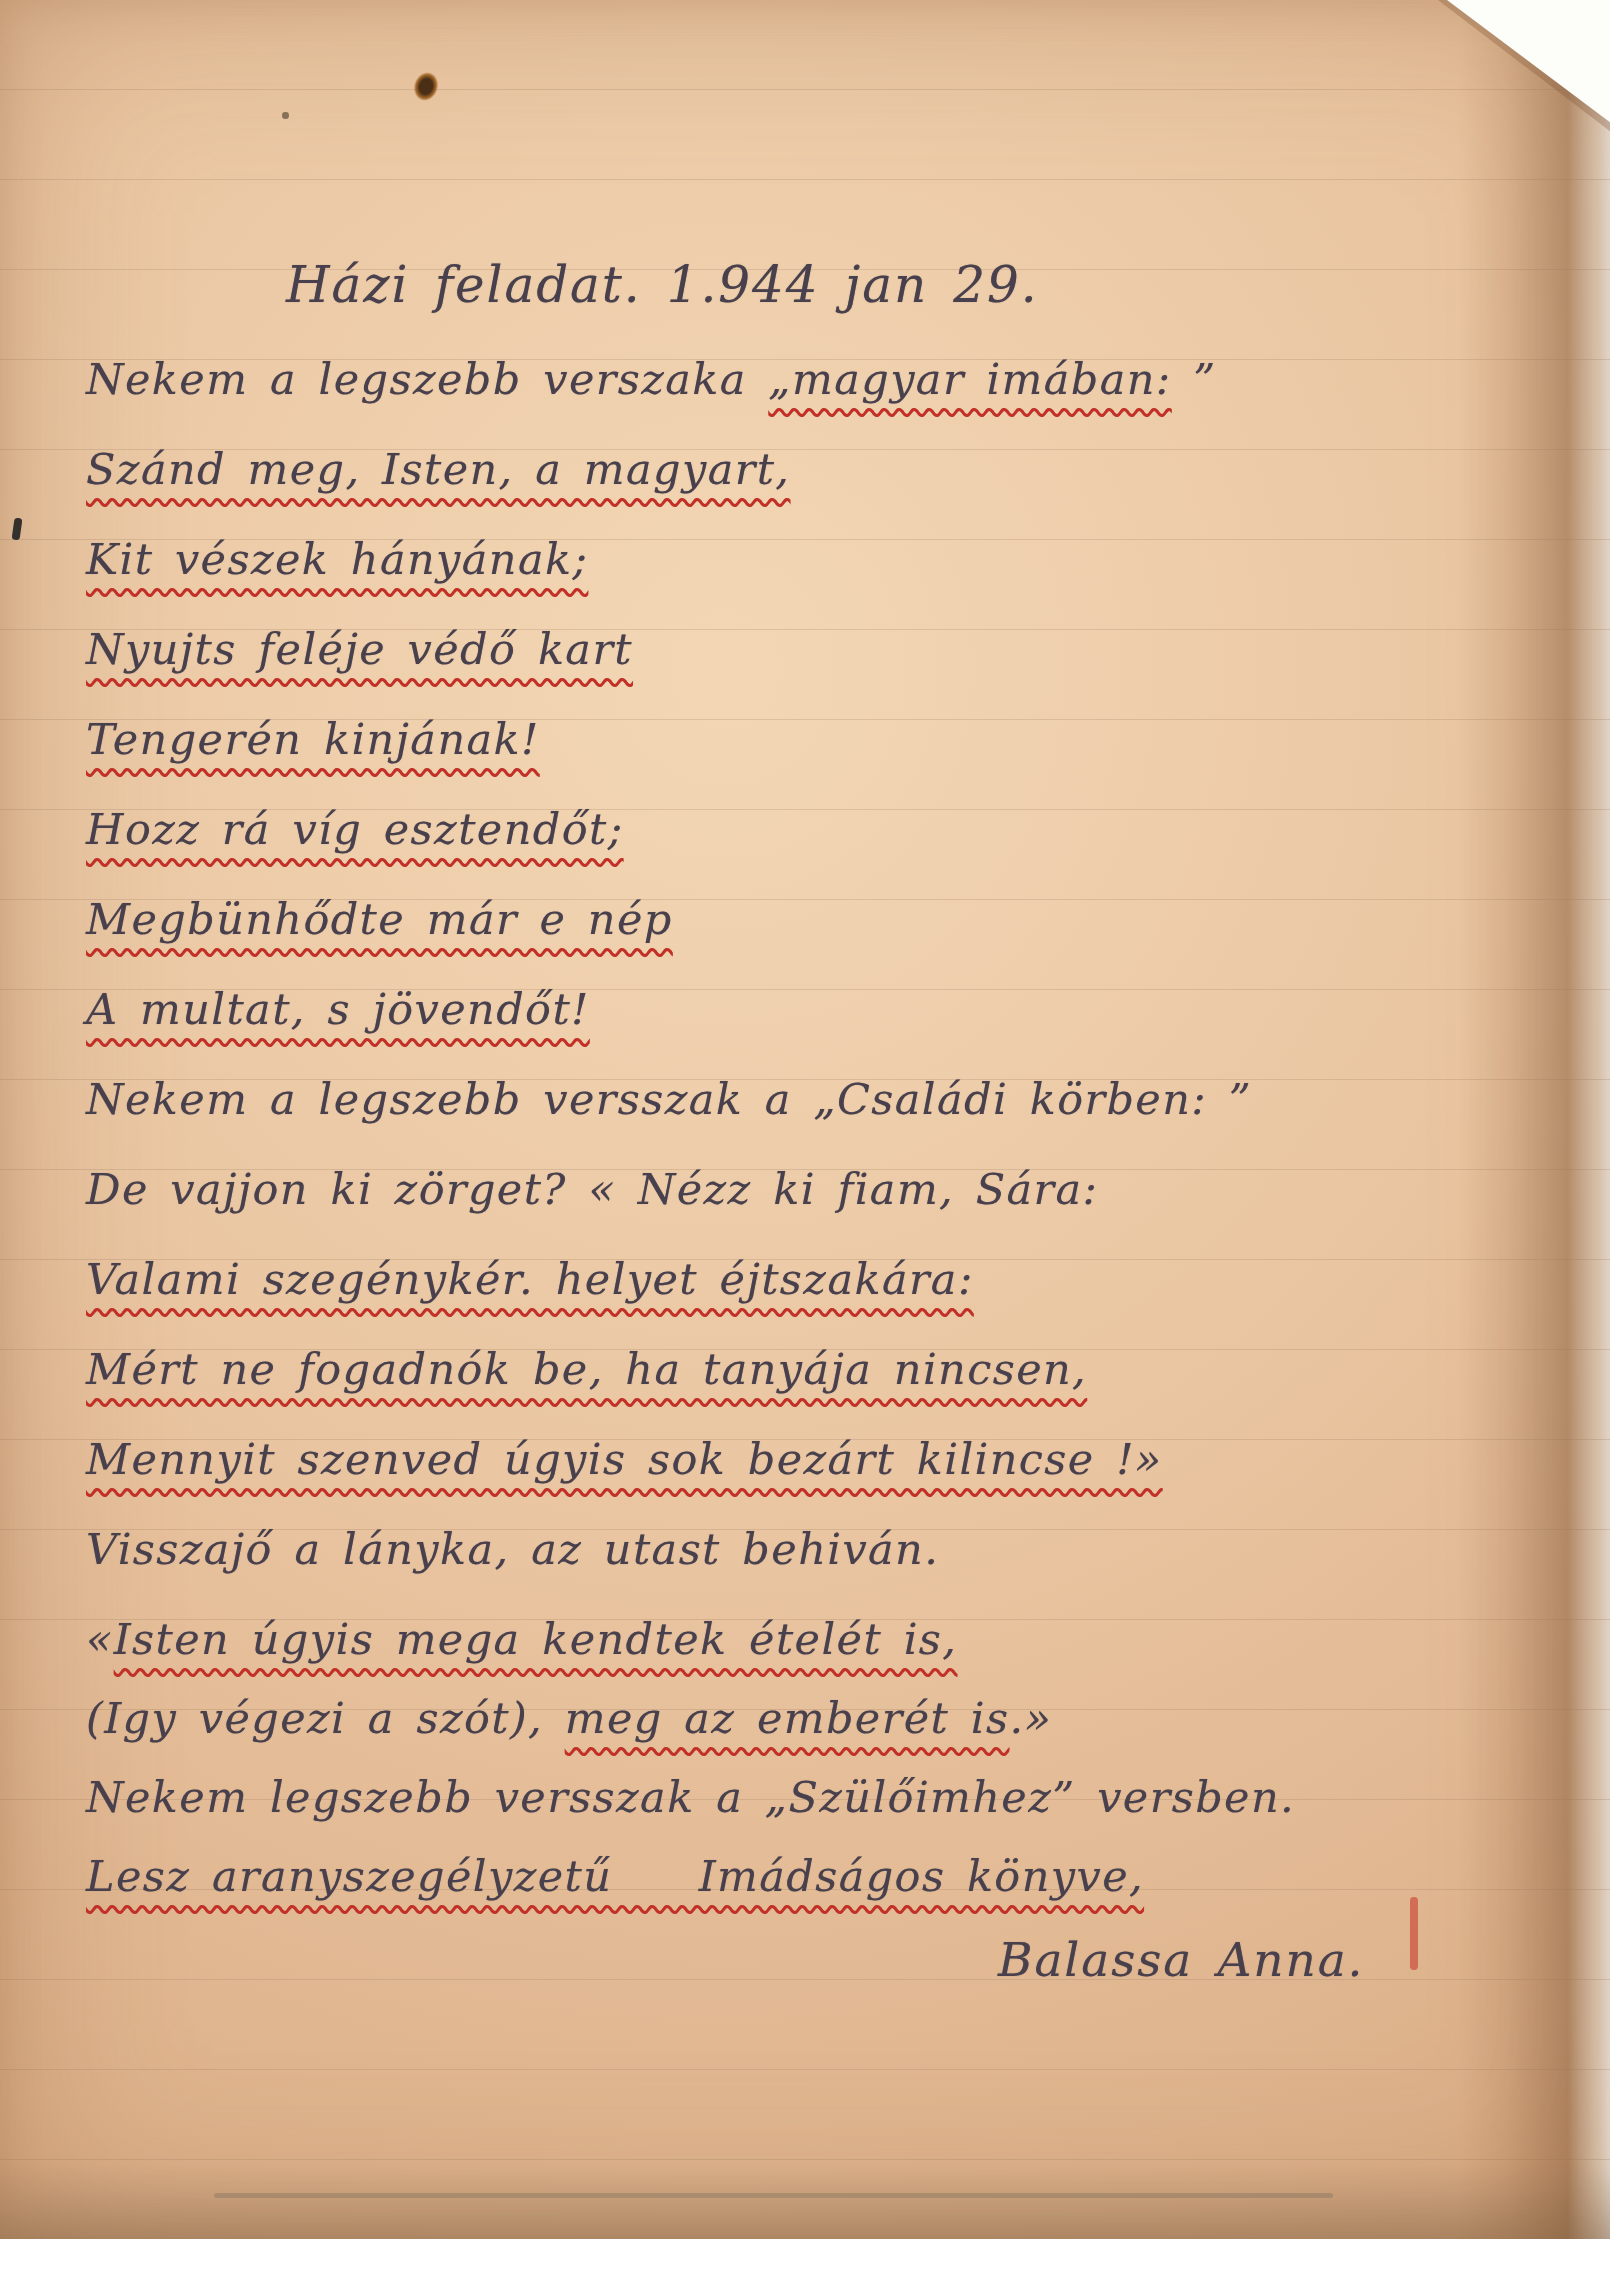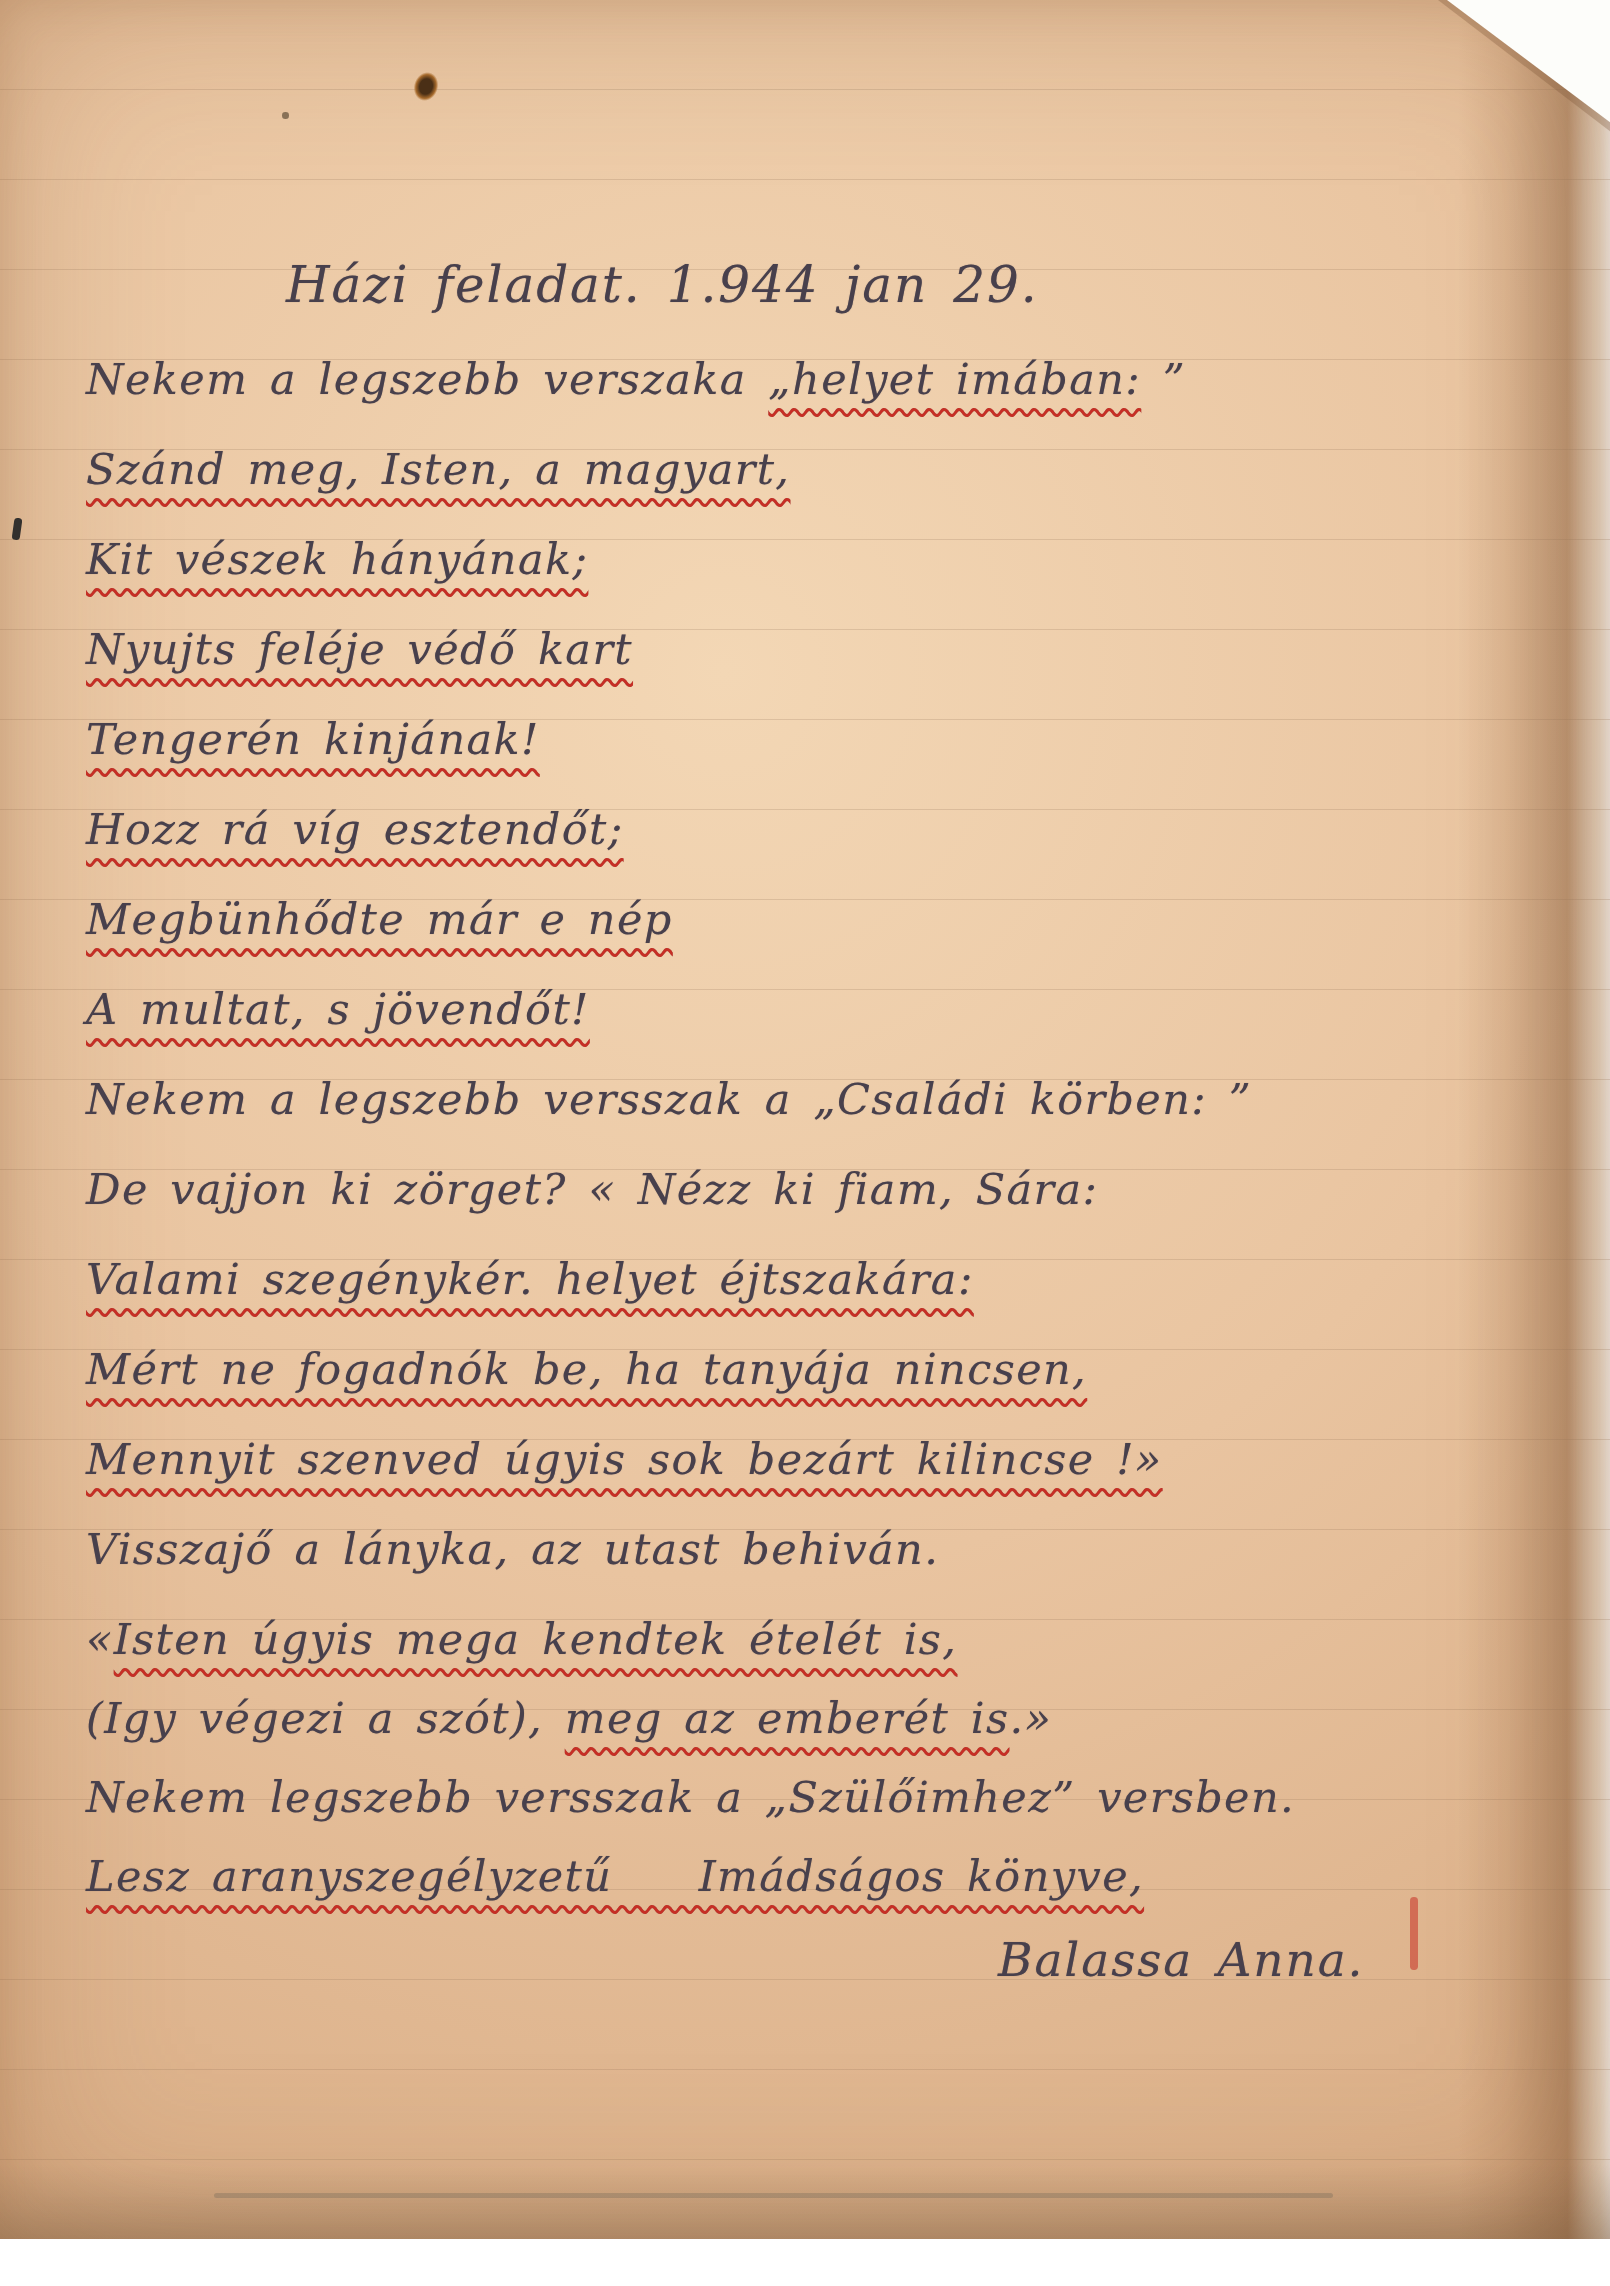--- a/index.html
+++ b/index.html
@@ -75,21 +75,21 @@
   <div class="blot"></div>
   <div class="speck"></div>
   <div class="margin-mark"></div>
   <div class="edge-red"></div>
   <div class="bottom-crease"></div>
   <div class="bottom-shade"></div>
 
   <div class="text-layer">
     <div class="heading">Házi feladat. 1.944 jan 29.</div>
     <div id="lines">
-        <div class="line"><span class="seg">Nekem a legszebb verszaka </span><span class="seg u">„helyet imában:</span><span class="seg"> ”</span></div>
+        <div class="line"><span class="seg">Nekem a legszebb verszaka </span><span class="seg u">„magyar imában:</span><span class="seg"> ”</span></div>
         <div class="line"><span class="seg u">Szánd meg, Isten, a magyart,</span></div>
         <div class="line"><span class="seg u">Kit vészek hányának;</span></div>
         <div class="line"><span class="seg u">Nyujts feléje védő kart</span></div>
         <div class="line"><span class="seg u">Tengerén kinjának!</span></div>
         <div class="line"><span class="seg u">Hozz rá víg esztendőt;</span></div>
         <div class="line"><span class="seg u">Megbünhődte már e nép</span></div>
         <div class="line"><span class="seg u">A multat, s jövendőt!</span></div>
         <div class="line"><span class="seg">Nekem a legszebb versszak a „Családi körben:</span><span class="seg"> ”</span></div>
         <div class="line"><span class="seg">De vajjon ki zörget? « Nézz ki fiam, Sára:</span></div>
         <div class="line"><span class="seg u">Valami szegénykér. helyet éjtszakára:</span></div>

